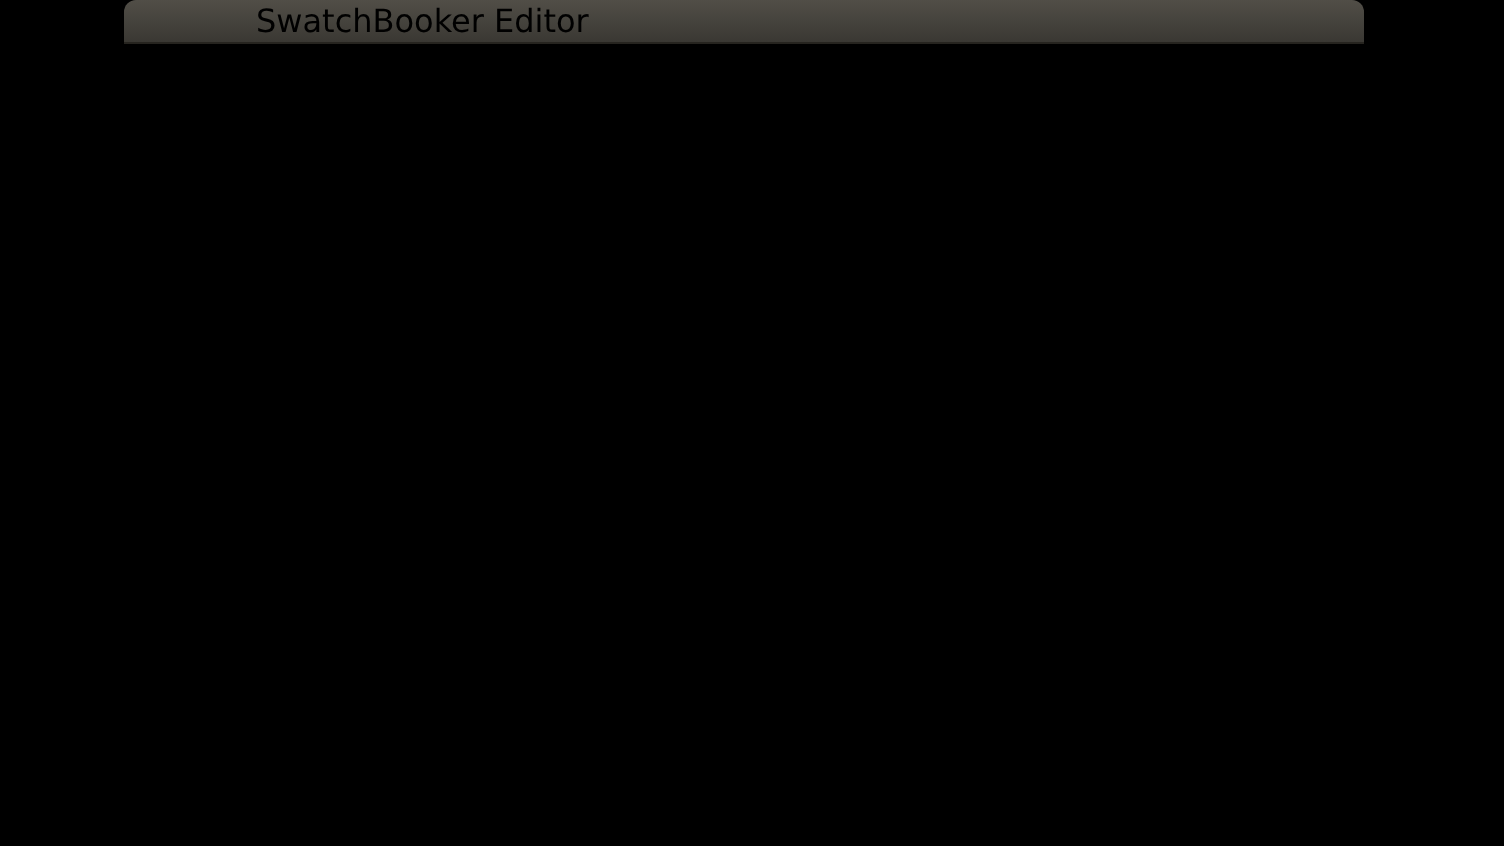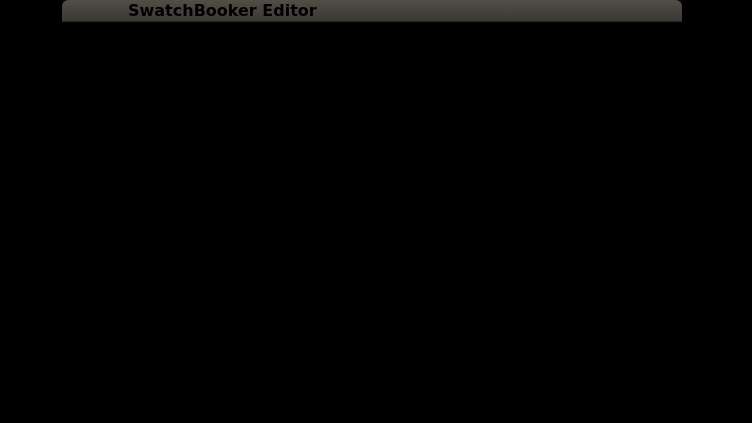--- a/index.html
+++ b/index.html
@@ -1,17 +1,17 @@
 <!DOCTYPE html>
 <html><head>
 <meta charset="utf-8">
 <style>
   html,body{margin:0;padding:0;background:#000;}
   .canvas{position:relative;width:752px;height:423px;background:#000;overflow:hidden;
-          font-family:"DejaVu Sans",sans-serif;font-weight:bold;-webkit-font-smoothing:antialiased;}
+          font-family:"DejaVu Sans",sans-serif;-webkit-font-smoothing:antialiased;}
   .window{position:absolute;left:62px;top:0;width:620px;height:417px;}
   
   .titlebar{height:22px;background:linear-gradient(#514e47,#3a3833);border-radius:6px 6px 0 0;
             display:flex;align-items:center;border-bottom:1px solid #26241f;box-sizing:border-box;}
   .winbtns{display:flex;gap:7px;margin-left:13px;}
   .wbtn{width:13px;height:13px;border-radius:50%;box-sizing:border-box;position:relative;}
   .wbtn.close{background:radial-gradient(circle at 35% 30%,#f above,#e}
   .wbtn.close{background:radial-gradient(circle at 40% 30%,#f58b54,#dc4e22 65%,#b23a14);border:1px solid #7e2a0d;}
   .wbtn.close::after{content:"";position:absolute;left:4px;top:4px;width:4px;height:4px;border-radius:50%;background:#571c06;}
   .wbtn.dark{background:radial-gradient(circle at 40% 30%,#7a766c,#4c4940 70%);border:1px solid #282621;}

